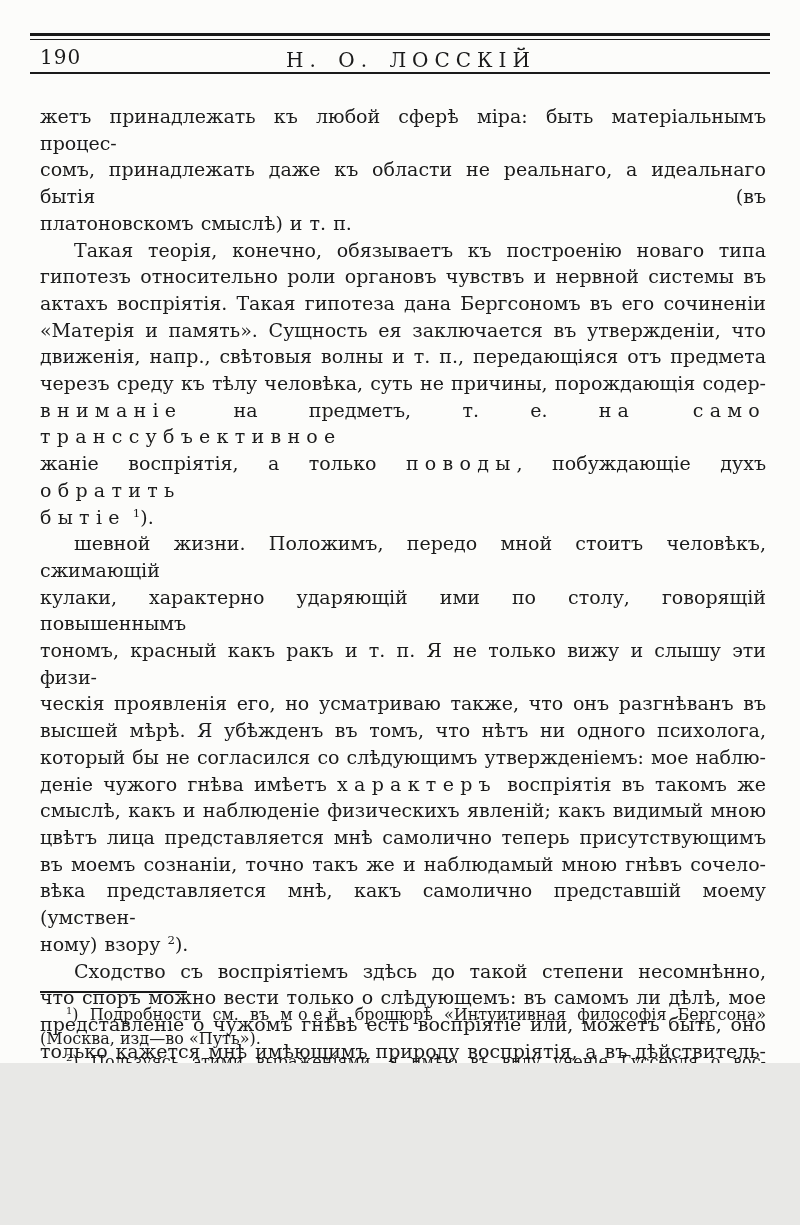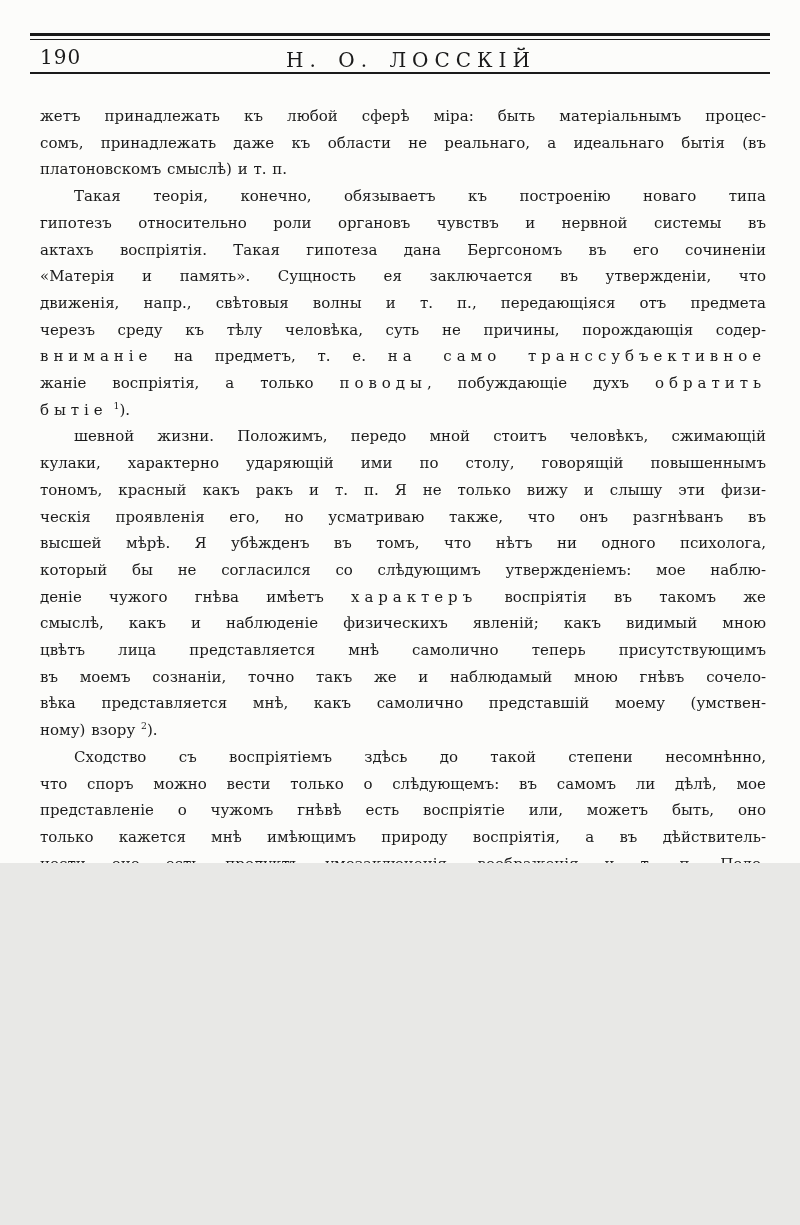--- a/index.html
+++ b/index.html
@@ -1,20 +1,20 @@
 <!DOCTYPE html>
 <html><head>
 <meta charset="utf-8">
 <style>
   html, body { margin: 0; padding: 0; }
   body { background: #e8e8e6; }
   .page {
     position: relative;
     width: 800px;
-    height: 863px;
+    height: 1063px;
     margin: 0 auto;
     background: #fcfcfa;
     color: #1b1b1b;
     font-family: "DejaVu Serif", "Liberation Serif", serif;
     overflow: hidden;
   }
   .rule { position: absolute; background: #1a1a1a; }
   .rule-top-thick   { left: 30px; right: 30px; top: 33px; height: 3px; }
   .rule-top-thin    { left: 30px; right: 30px; top: 39px; height: 1px; }
   .rule-head-bottom { left: 30px; right: 30px; top: 72px; height: 2px; }
@@ -25,21 +25,21 @@
     position: absolute; left: 0; top: 1px;
     font-size: 20px; letter-spacing: 1px;
   }
   .running-head {
     position: absolute; left: 16px; right: 0; top: 4px;
     text-align: center; font-size: 20px; letter-spacing: 6px;
     word-spacing: 4px;
   }
   .body-text {
     position: absolute; top: 103px; left: 40px; right: 34px;
-    font-size: 15px; line-height: 26.7px;
+    font-size: 19px; line-height: 26.7px;
     word-spacing: 1px;
   }
   .para { margin: 0; }
   .para.indent .line:first-child { text-indent: 34px; }
   .line { text-align: justify; text-align-last: justify; white-space: normal; }
   .line.end { text-align-last: left; }
   .sp { letter-spacing: 0.33em; }
   .sup { font-size: 62%; vertical-align: super; line-height: 0; }
   .fade { opacity: 0.4; }
   .footnote-sep {

